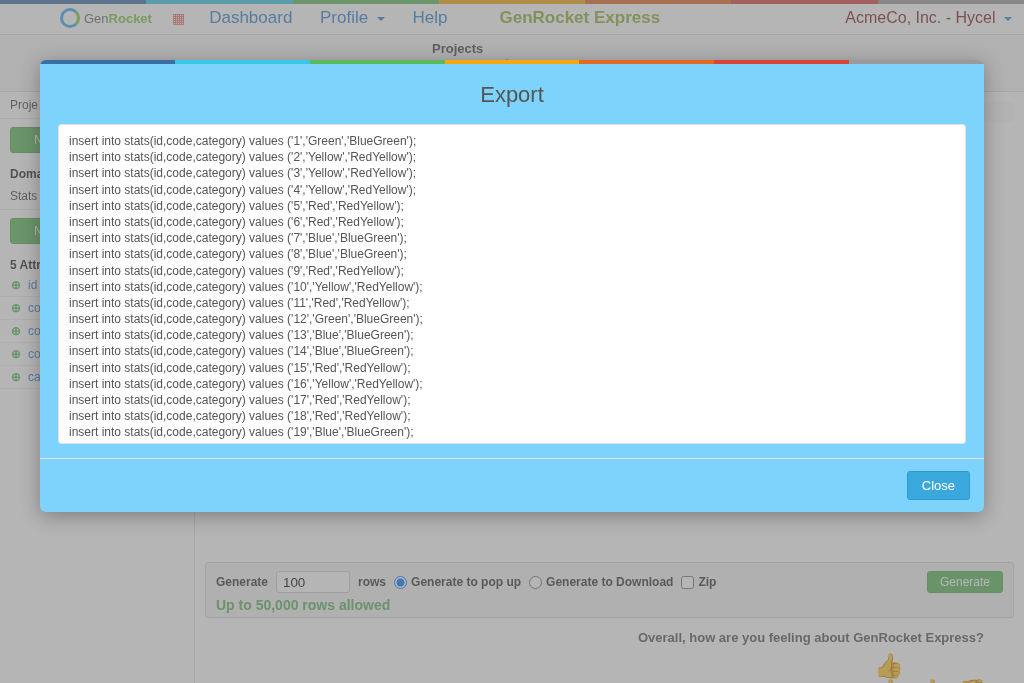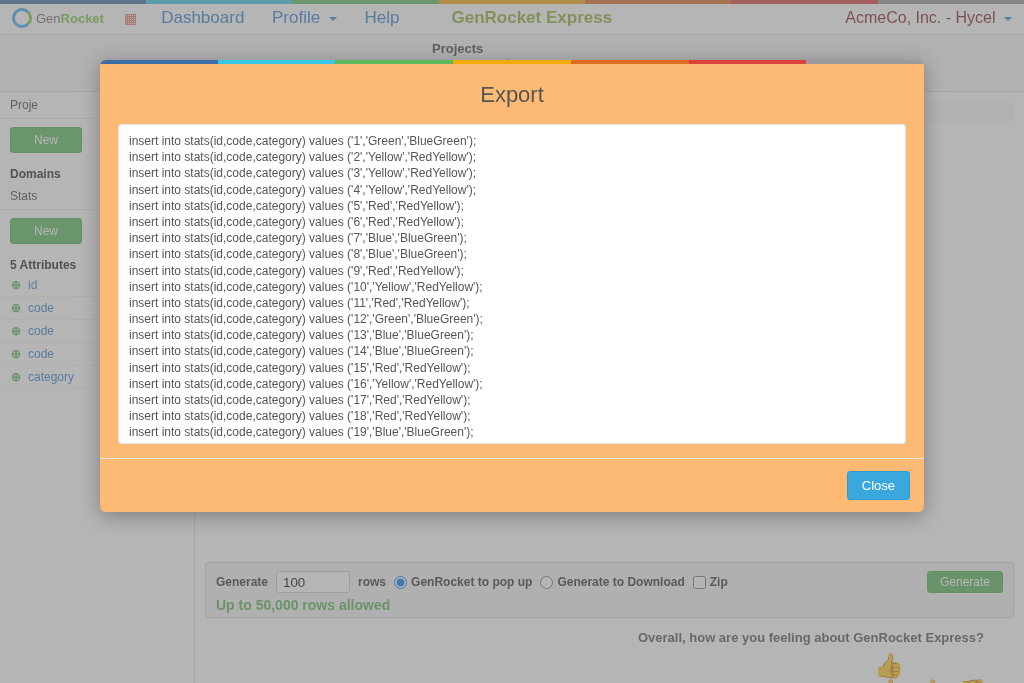--- a/index.html
+++ b/index.html
@@ -17,21 +17,21 @@
   
   .rainbow { height: 4px; display: flex; }
   .rainbow span { flex: 1; }
 
   
   .header {
     display: flex; align-items: center;
     padding: 4px 12px 6px; border-bottom: 1px solid #ddd;
     background: #fff;
   }
-  .logo { display: flex; align-items: center; font-weight: 700; color: #444; }
+  .logo { display: flex; align-items: center; font-weight: 700; color: #444; margin-left: 48px; }
   .logo-icon {
     width: 20px; height: 20px; border: 3px solid #3fa9f5; border-radius: 50%;
     border-right-color: #7ac943; margin-right: 4px; box-sizing: border-box;
   }
   .logo .gen { color: #666; font-weight: 500; }
   .logo .rocket { color: #7ac943; font-weight: 700; }
   .cal-icon { margin: 0 12px 0 20px; color: #dd6050; font-size: 14px; }
   .nav a {
     color: #3080d0; font-size: 17px; text-decoration: none;
     padding: 2px 12px;
@@ -102,21 +102,21 @@
   }
   .t1{color:#66bb6a;} .t2{color:#42a5f5;} .t3{color:#9e9e9e;}
 
   
   .overlay {
     position: absolute; inset: 0; background: rgba(120,120,120,0.55);
     display:flex; align-items:flex-start; justify-content:center;
     padding-top: 60px;
   }
   .modal {
-    width: 824px; background:#fdba74; border-radius: 6px;
+    width: 944px; background:#7dd3fc; border-radius: 6px;
     box-shadow: 0 4px 20px rgba(0,0,0,.3);
     overflow:hidden;
   }
   .modal .rb { height:4px; display:flex; }
   .modal .rb span{flex:1;}
   .modal h3 {
     text-align:center; padding: 18px 0 8px; font-weight:400; color:#555; font-size:22px;
   }
   .export-box {
     margin: 8px 18px 14px; padding: 8px 10px;
@@ -218,21 +218,21 @@
       <span>yyyy-MM-dd HH:mm:ss</span>
     </div>
 
     <div class="gen-bar">
       <div class="top-row">
         <span style="font-weight:700;">Generate</span>
         <input type="text" value="100" style="">
         <span style="font-weight:700;">rows</span>
         <label class="radio">
             <input type="radio" checked="" style=""> 
-            <span style="font-weight:700;">GenRocket to pop up</span>
+            <span style="font-weight:700;">Generate to pop up</span>
           </label>
         <label class="radio">
             <input type="radio" style=""> 
             <span style="font-weight:700;">Generate to Download</span>
           </label>
         <label class="radio">
             <input type="checkbox" style=""> 
             <span style="font-weight:700;">Zip</span>
           </label>
         <button class="run-btn">Generate</button>

